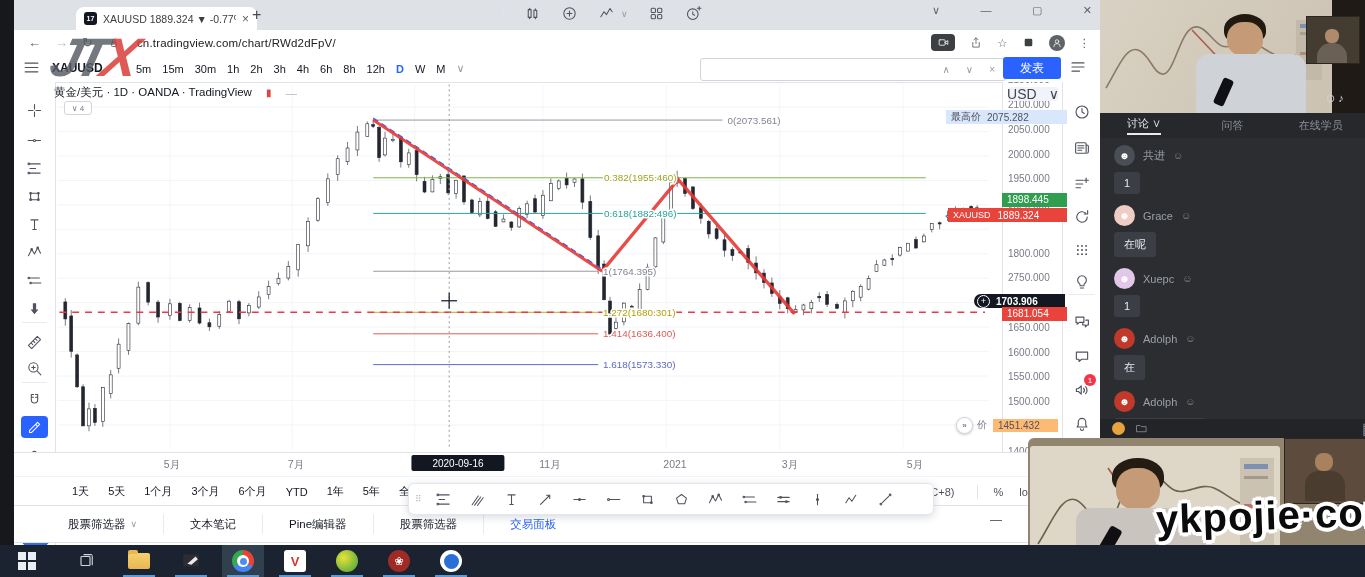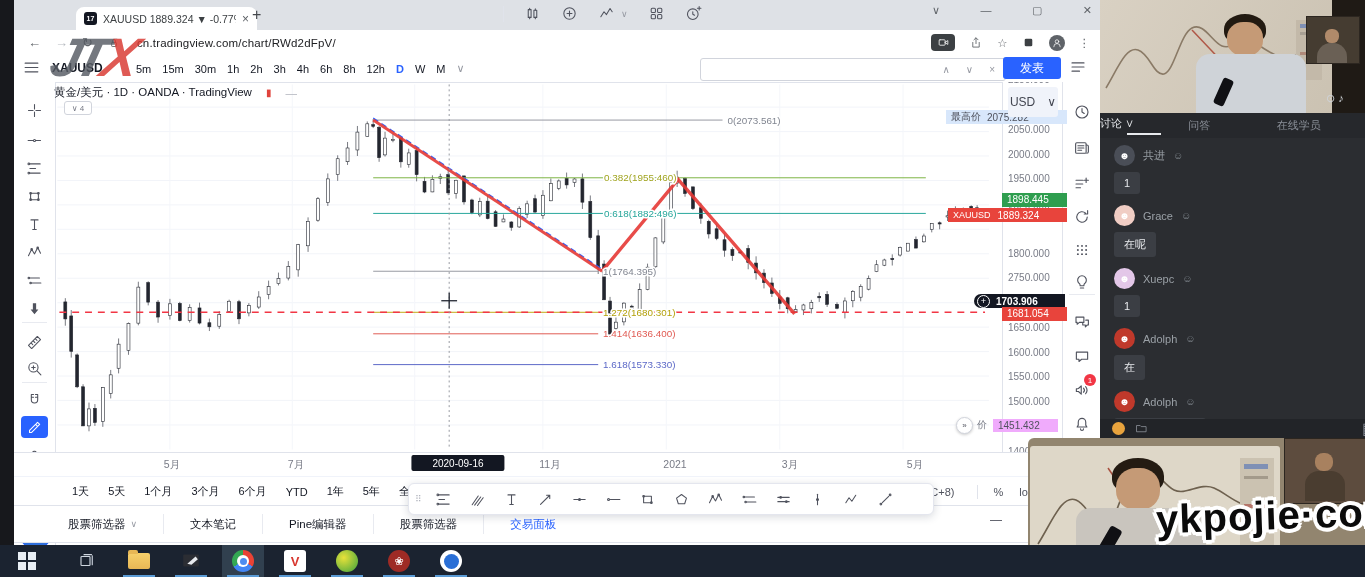--- a/index.html
+++ b/index.html
@@ -38,21 +38,21 @@
   .legend{position:absolute;left:54px;top:85px;display:flex;align-items:center;gap:14px;font-size:11.5px;color:#131722;z-index:3}
   .ohlc{font-size:11px;color:#787b86;margin-left:8px;display:flex;gap:7px}
   .ohlc b{font-weight:normal;color:#c74a42}
   .candleglyph{color:#e0433c;font-size:10px}
   .legchip{position:absolute;left:64px;top:101px;width:26px;height:12px;border:1px solid #d1d4dc;border-radius:3px;font-size:8px;color:#787b86;display:flex;align-items:center;justify-content:center;gap:2px;z-index:3;background:#fff}
   
   .priceaxis{position:absolute;left:1002px;top:82px;width:60px;height:370px;background:#fff;border-left:1px solid #e0e3eb;overflow:hidden}
   .ptick{position:absolute;left:5px;font-size:10px;color:#787b86;white-space:nowrap}
   .axislayer{position:absolute;left:0;top:0;width:1116px;height:545px;pointer-events:none;z-index:4}
   .chip{position:absolute;height:14px;font-size:10px;display:flex;align-items:center;white-space:nowrap}
-  .usdchip{position:absolute;left:1008px;top:87px;width:50px;height:30px;background:#f0f3fa;border-radius:3px;font-size:12px;color:#434651;display:flex;align-items:center;justify-content:center;gap:12px;z-index:5}
+  .usdchip{position:absolute;left:1008px;top:87px;width:50px;height:14px;background:#f0f3fa;border-radius:3px;font-size:14px;color:#434651;display:flex;align-items:center;justify-content:center;gap:12px;z-index:5}
   .timeaxis{position:absolute;left:14px;top:452px;width:1048px;height:24px;background:#fff;border-top:1px solid #e0e3eb;font-size:10.5px;color:#787b86}
   .ttick{position:absolute;top:5px;transform:translateX(-50%)}
   .ttooltip{position:absolute;top:2px;height:16px;background:#131722;color:#fff;border-radius:2px;padding:0 21px;display:flex;align-items:center;font-size:10px;transform:translateX(-50%)}
   .rangerow{position:absolute;left:14px;top:476px;width:1048px;height:29px;background:#fff;border-top:1px solid #f0f3fa;font-size:11px;color:#131722}
   .ranges{position:absolute;left:58px;top:0;height:29px;display:flex;align-items:center;gap:19px}
   .rright{position:absolute;right:28px;top:0;height:29px;display:flex;align-items:center;gap:16px;color:#50535e}
   .tabsrow{position:absolute;left:14px;top:505px;width:1048px;height:36px;background:#fff;border-top:1px solid #e0e3eb;border-bottom:1px solid #e0e3eb;display:flex;align-items:center;font-size:11.5px;color:#131722}
   .btab{padding:0 26px;height:20px;display:flex;align-items:center;gap:5px;border-right:1px solid #e8eaf0}
   .btab:first-child{margin-left:28px}
   .btab.active{color:#2962ff;border-right:none}
@@ -70,21 +70,21 @@
   
   .videotop{position:absolute;left:1100px;top:0;width:265px;height:113px;background:#1f1a15;overflow:hidden}
   .vscreen{position:absolute;left:0;top:0;width:232px;height:113px;background:linear-gradient(120deg,#d9d1c3,#cbc2b2)}
   .vperson-head{position:absolute;border-radius:45%;background:#c59a76}
   .vperson-hair{position:absolute;border-radius:50% 50% 40% 40%;background:#221a11}
   .vperson-body{position:absolute;background:#cfd3d8;border-radius:14px 14px 0 0}
   .vmic{position:absolute;background:#101014;border-radius:3px}
   .pip{position:absolute;background:#453c31;border:1px solid #2c2620}
   .chat{position:absolute;left:1100px;top:113px;width:265px;height:325px;background:#2b2d31}
   .chathead{position:absolute;left:0;top:0;width:265px;height:25px;background:#26282c;display:flex;align-items:center;font-size:11px;color:#8a8f98}
-  .chattab{flex:1;}
+  .chattab{flex:1;text-align:center}
   .chattab.active{color:#e8eaed}
   .chattab.active .ul{display:block}
   .ul{display:none;width:34px;height:2px;background:#e8eaed;margin:2px auto 0}
   .msgs{position:absolute;left:14px;top:32px;width:240px}
   .msg{margin-bottom:11px}
   .mhead{display:flex;align-items:center;gap:8px}
   .mava{width:21px;height:21px;border-radius:50%;flex:none;display:flex;align-items:center;justify-content:center;font-size:10px;color:#fff}
   .mname{font-size:11px;color:#9aa0a6}
   .memo{color:#7a8087;font-size:10px}
   .mbubble{display:inline-block;margin-top:6px;background:#3b3e44;color:#e8eaed;font-size:11px;padding:5px 10px;border-radius:3px}
@@ -648,21 +648,21 @@
           <span>1889.324</span>
         </div>
         <div class="chip" style="left:974px;top:294.21704572px;width:88px;background:#131722;color:#fff;border-radius:7px 0 0 7px;padding-left:3px;gap:6px">
           <span style="width:11px;height:11px;border:1px solid #fff;border-radius:50%;display:flex;align-items:center;justify-content:center;font-size:9px">+</span>
           <span style="font-weight:bold">1703.906</span>
         </div>
         <div class="chip" style="left:1002px;top:306.5374694799999px;width:60px;background:#e8443c;color:#fff;padding-left:5px">1681.054</div>
         <div class="chip" style="left:956px;top:418.28761584px;gap:4px;color:#787b86">
           <span style="width:15px;height:15px;background:#fff;border:1px solid #d1d4dc;border-radius:50%;display:flex;align-items:center;justify-content:center;font-size:8px;color:#50535e;box-shadow:0 1px 3px rgba(0,0,0,.2)">»</span>
           <span style="font-size:10px">价</span>
-          <span style="background:#f0abfc;color:#50535e;width:60px;height:13px;display:flex;align-items:center;padding-left:5px;margin-left:2px">1451.432</span>
+          <span style="background:#fdba74;color:#50535e;width:60px;height:13px;display:flex;align-items:center;padding-left:5px;margin-left:2px">1451.432</span>
         </div>
       </div>
     <div class="timeaxis" id="timeaxis">
         <div class="ttick" style="left:158px">5月</div>
         <div class="ttick" style="left:282px">7月</div>
         <div class="ttick" style="left:406px">9月</div>
         <div class="ttick" style="left:536px">11月</div>
         <div class="ttick" style="left:661px">2021</div>
         <div class="ttick" style="left:776px">3月</div>
         <div class="ttick" style="left:901px">5月</div>

